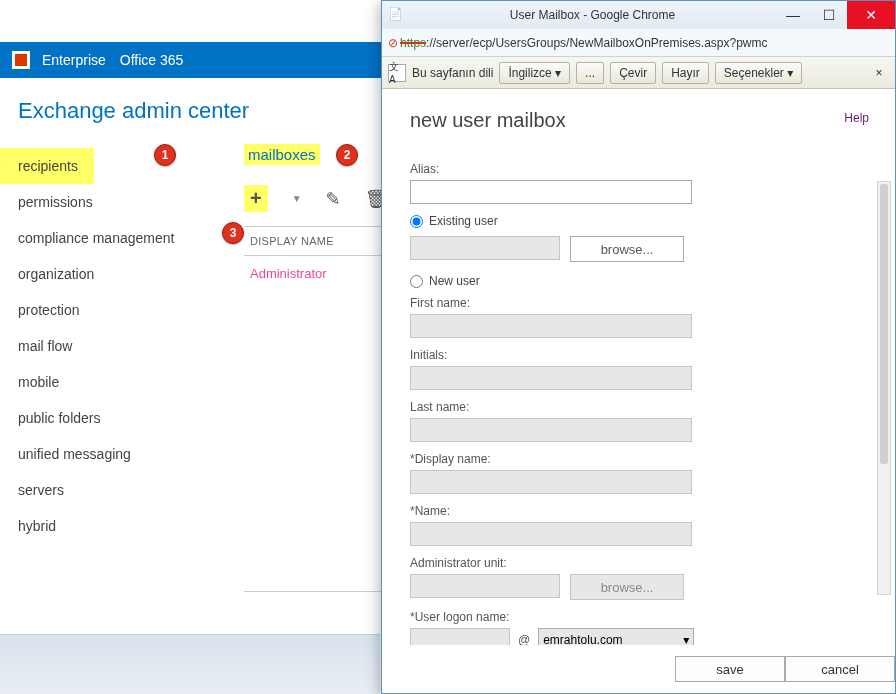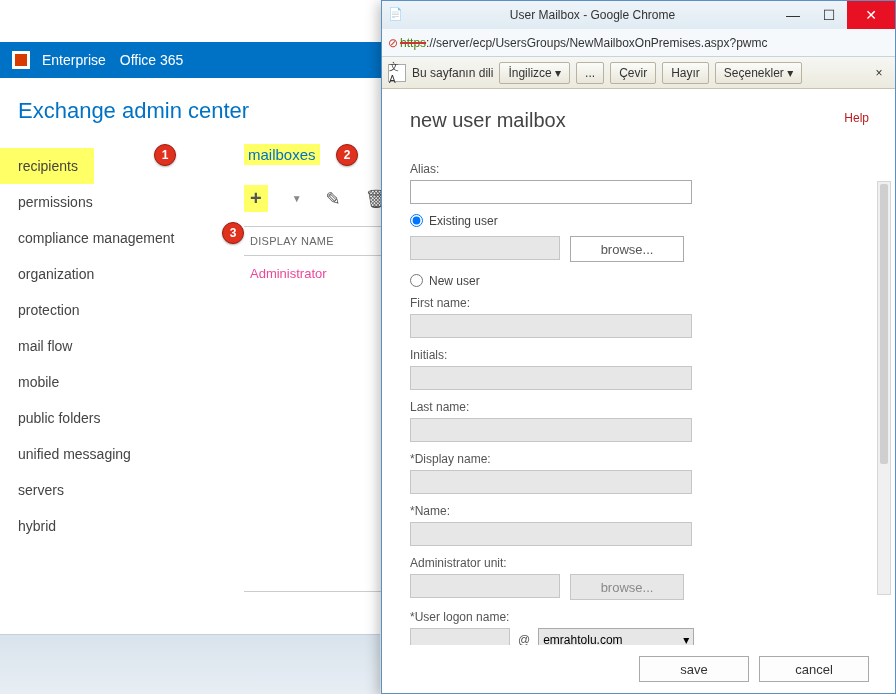--- a/index.html
+++ b/index.html
@@ -40,39 +40,39 @@
 .winbtn { width:36px; display:flex; align-items:center; justify-content:center; font-size:14px; color:#333;}
 .winbtn.close { background:#e81123; color:#fff; width:48px;}
 .urlbar { height:28px; border-bottom:1px solid #c7d3dd; display:flex; align-items:center; padding:0 6px; font-size:12px; color:#333; background:#f5f9fc;}
 .urlbar .strike { text-decoration: line-through; text-decoration-color:#cc3333; text-decoration-thickness:2px; color:#4d7c0f;}
 .translate-bar { height:32px; background:linear-gradient(#f6f6f3,#eceade); border-bottom:1px solid #c7c3b0; display:flex; align-items:center; gap:6px; padding:0 6px; font-size:12px; color:#333;}
 .translate-bar .tbtn { background:linear-gradient(#fbfbf9,#e9e7da); border:1px solid #b7b3a0; padding:3px 8px; border-radius:2px; cursor:pointer; font-size:12px;}
 .translate-bar .xbtn { margin-left:auto; width:20px; text-align:center; cursor:pointer;}
 .translate-bar .tico { width:18px; height:18px; display:inline-flex; align-items:center; justify-content:center; border:1px solid #aaa; font-size:10px; background:#fff;}
 
 .form-wrap { flex:1; padding: 20px 28px 0 28px; position:relative; overflow:hidden;}
-.help-link { position:absolute; right:26px; top:22px; color:#b91c1c; font-size:12px; cursor:pointer;}
+.help-link { position:absolute; right:26px; top:22px; color:#701a75; font-size:12px; cursor:pointer;}
 .form-title { font-size:20px; font-weight:300; color:#444; margin-bottom:30px;}
 .fld-label { font-size:12px; color:#555; margin-bottom:4px;}
 .fld-input { width:282px; height:24px; border:1px solid #aaa; background:#fff; font-size:12px; padding:0 4px;}
 .fld-input.dis { background:#e7e7e7; border-color:#c6c6c6;}
 .fld-row { margin-bottom:10px;}
-.radio-row { display:flex; align-items:flex-start; gap:6px; font-size:12px; color:#444; margin-bottom:8px;}
+.radio-row { display:flex; align-items:flex-end; gap:6px; font-size:12px; color:#444; margin-bottom:8px;}
 .radio-row input { width:13px; height:13px;}
 .inline-row { display:flex; gap:10px; margin-bottom:12px;}
 .browse-btn { width:114px; height:26px; border:1px solid #aaa; background:#fff; font-size:13px; color:#555; cursor:pointer;}
 .browse-btn.dis { background:#e7e7e7; color:#8a8a8a; border-color:#c6c6c6; cursor:default;}
 .logon-row { display:flex; align-items:center; gap:8px; font-size:12px;}
 .logon-row .at { color:#555;}
 .domain-select { width:156px; height:24px; border:1px solid #aaa; background:#e7e7e7; font-size:12px; padding:0 4px; display:flex; align-items:center; justify-content:space-between;}
 .small-input { width:100px;}
 .scrollbar { position:absolute; right:4px; top:92px; bottom:50px; width:14px; background:#f0f0f0; border:1px solid #d6d6d6;}
 .scrollbar .thumb { position:absolute; top:2px; left:2px; right:2px; height:280px; background:#cfcfcf; border-radius:2px;}
 
-.btn-bar { height:48px; border-top:0; display:flex; justify-content:flex-end; align-items:center; gap:10px; padding-right:26px;}
+.btn-bar { height:48px; border-top:0; display:flex; justify-content:flex-end; align-items:center; }
 .btn { width:110px; height:26px; border:1px solid #aaa; background:#fdfdfd; font-size:13px; color:#333; cursor:pointer;}
 </style>
 </head>
 <body>
 
 <div class="bg">
   <div class="bg-spacer"></div>
   <div class="topbar">
     <span class="logo"></span>
     <span>Enterprise</span>

